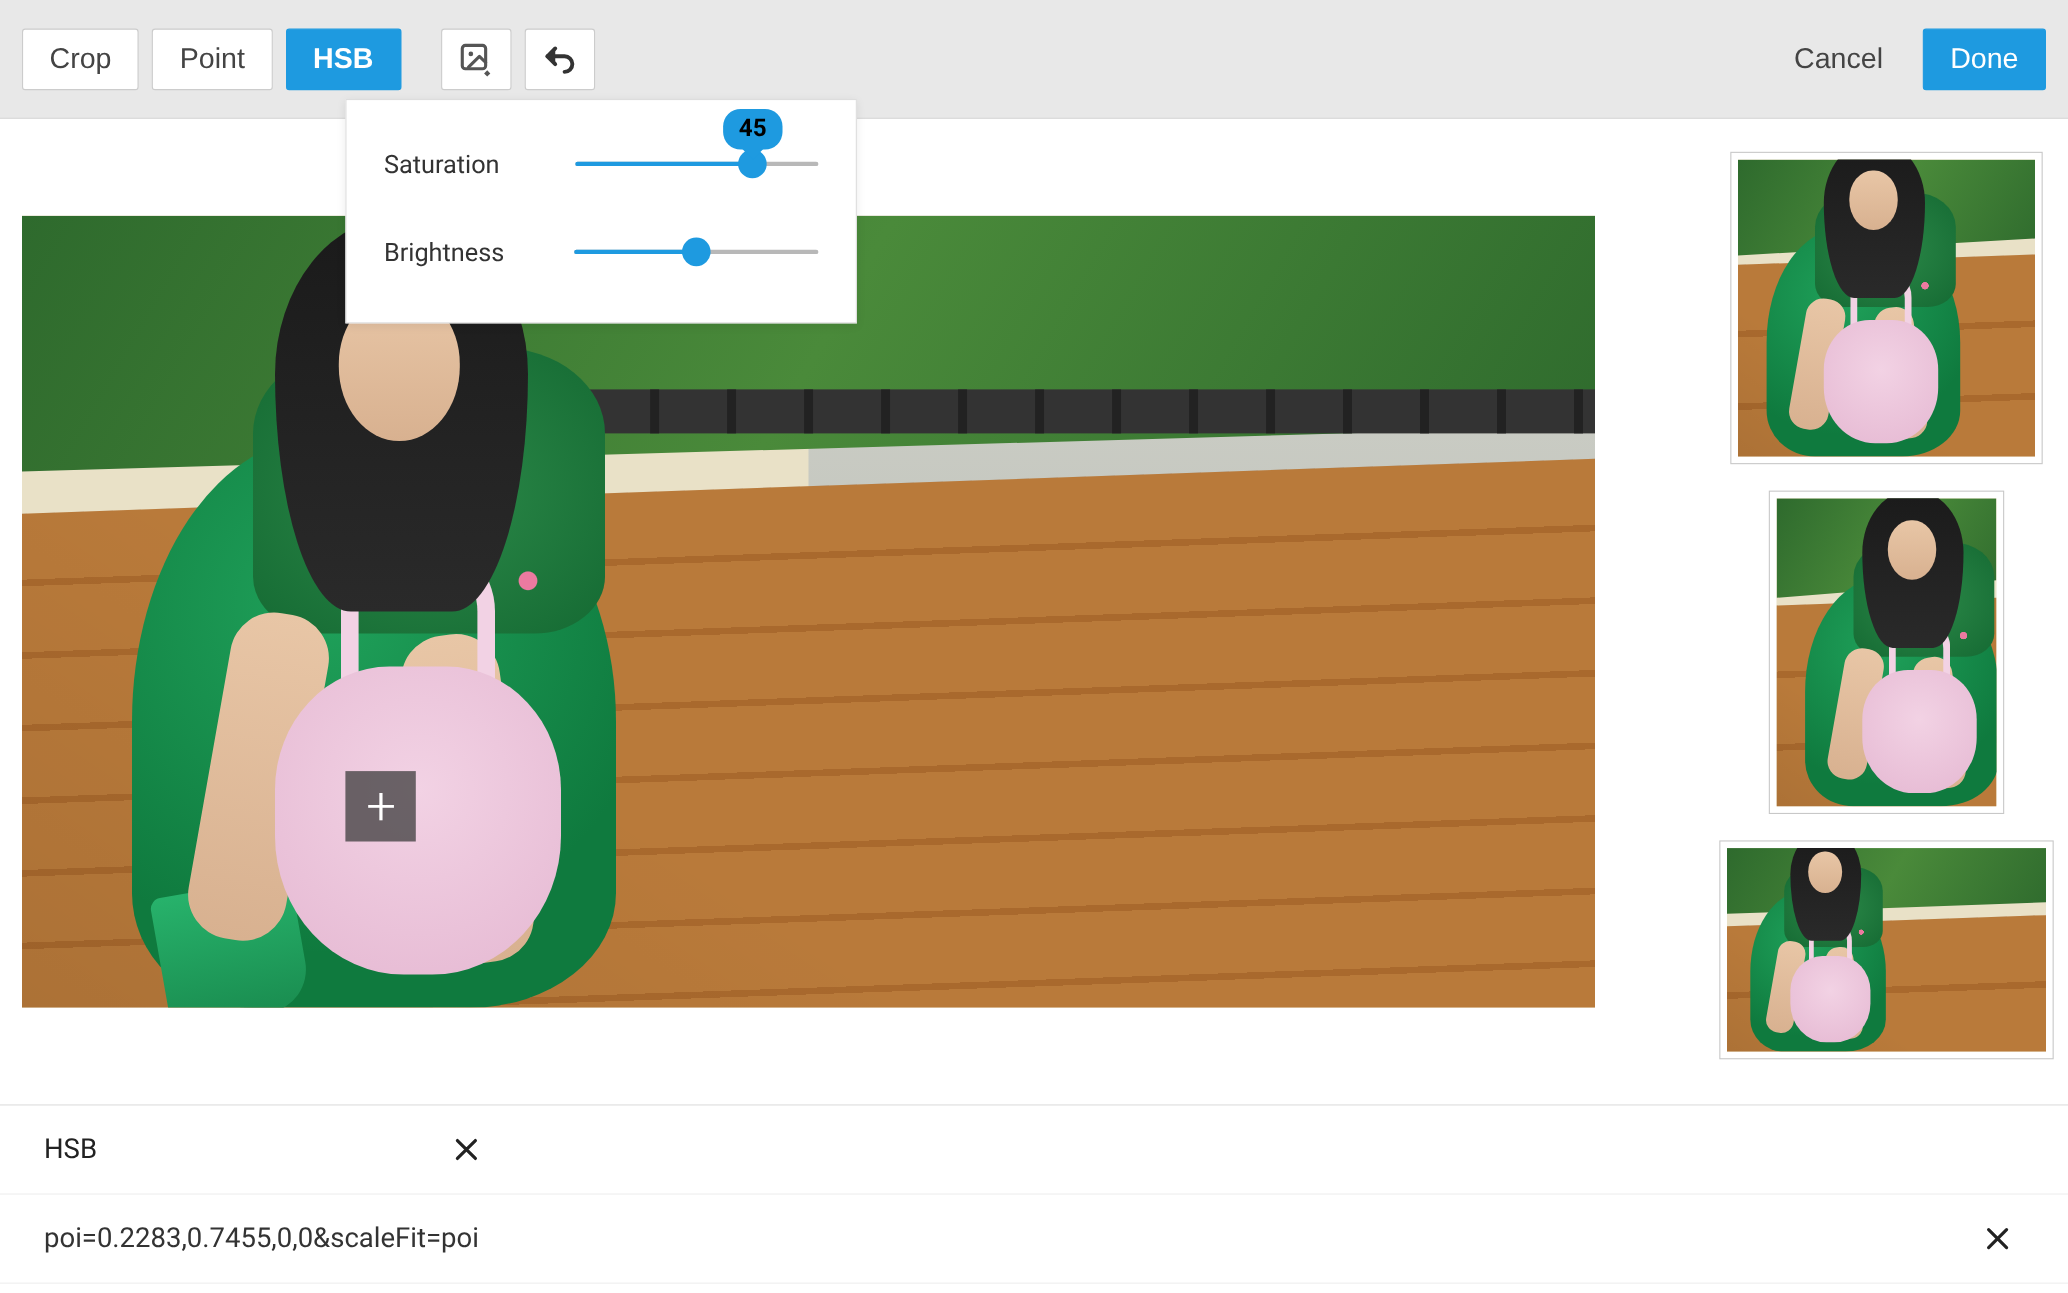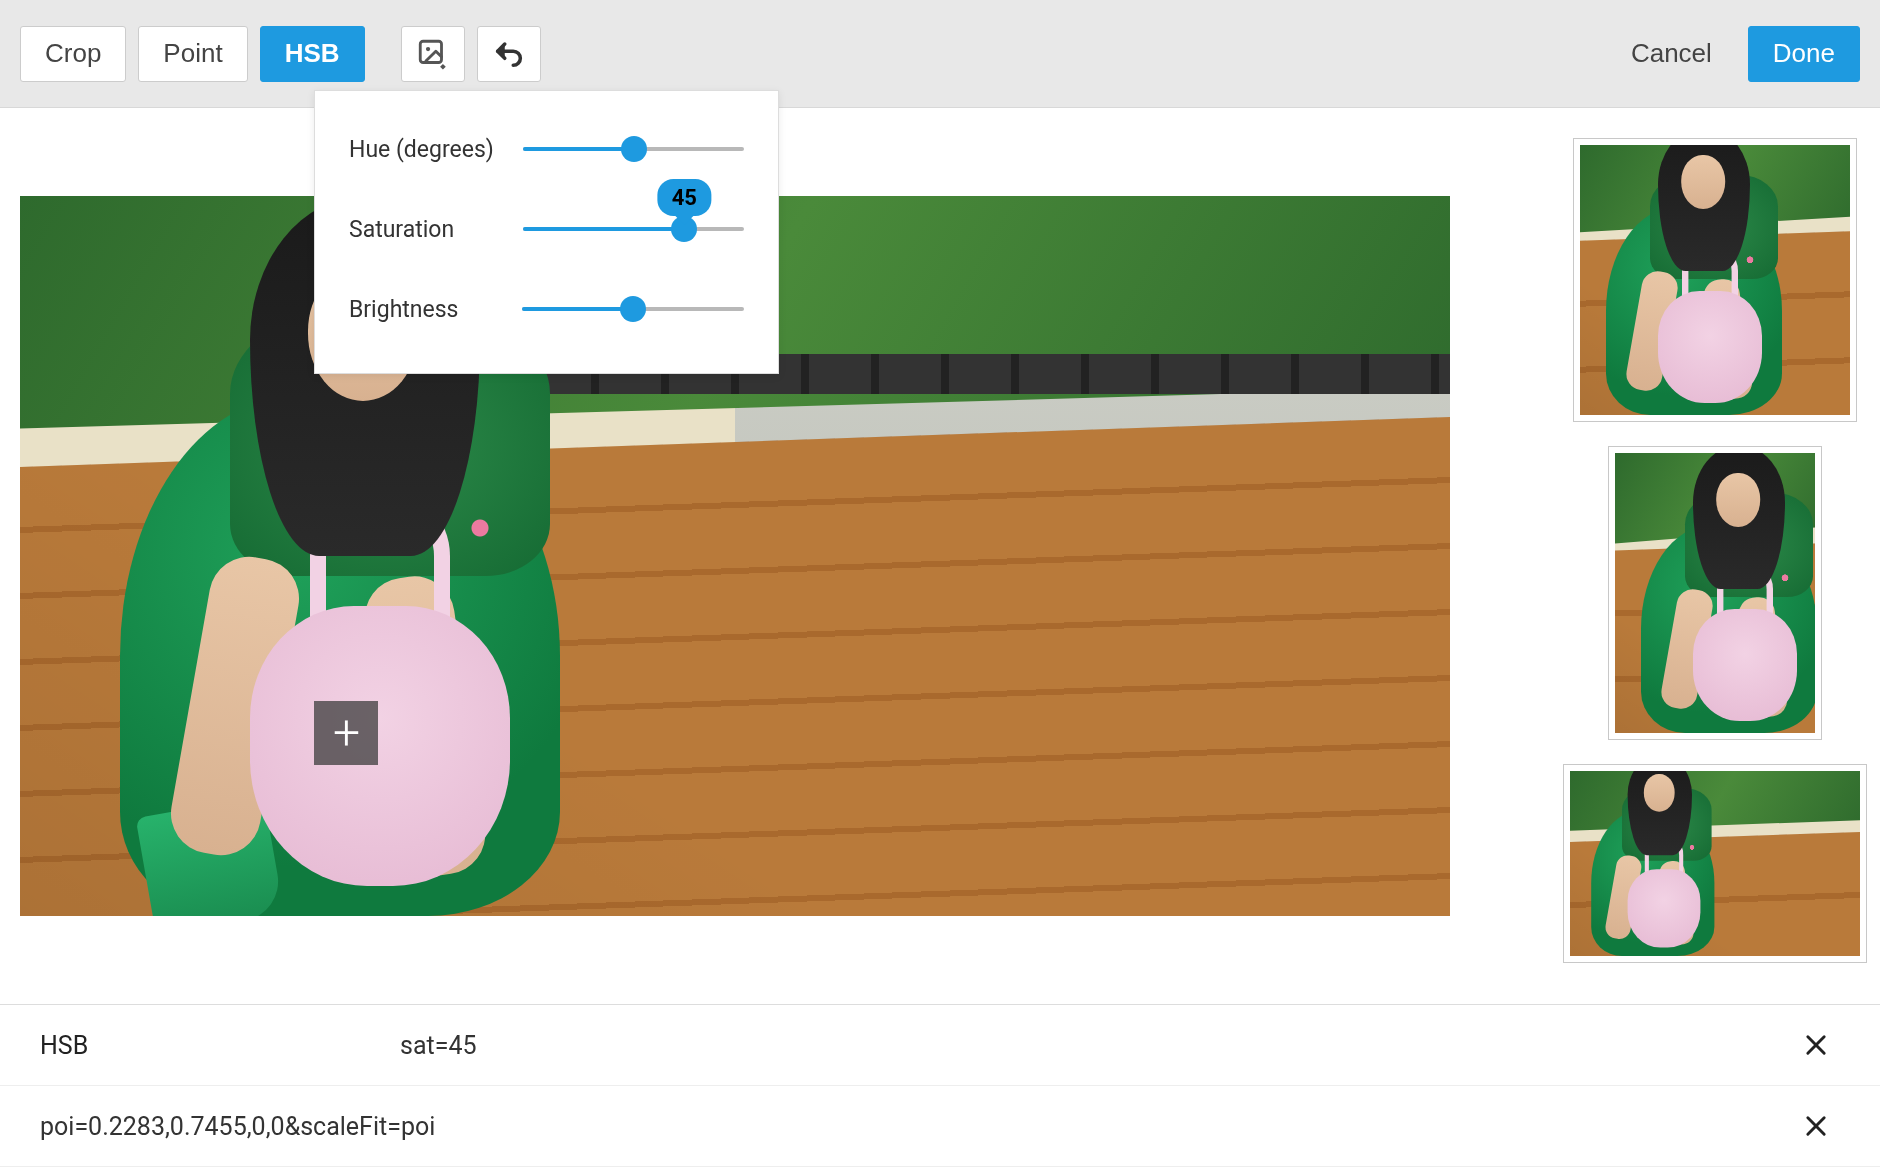--- a/index.html
+++ b/index.html
@@ -251,27 +251,20 @@
       </svg>
     </span>
   </button>
   <div class="spacer"></div>
   <button class="btn text">Cancel</button>
   <button class="btn primary">Done</button>
 </div>
 
 <div class="popover">
   <div class="slider-row">
-    <div class="slider-label">Hue (degrees)</div>
-    <div class="slider-track">
-      <div class="slider-fill" style="width:50%"></div>
-      <div class="slider-thumb" style="left:50%"></div>
-    </div>
-  </div>
-  <div class="slider-row">
     <div class="slider-label">Saturation</div>
     <div class="slider-track">
       <div class="slider-fill" style="width:73%"></div>
       <div class="slider-thumb" style="left:73%"></div>
       <div class="slider-tooltip" style="left:73%">45</div>
     </div>
   </div>
   <div class="slider-row">
     <div class="slider-label">Brightness</div>
     <div class="slider-track">
@@ -357,21 +350,20 @@
             <div class="photo-face"></div>
         </div>
       </div>
     </div>
   </div>
 </div>
 
 <div class="edits">
   <div class="edit-row">
     <div class="edit-name">HSB</div>
-    <div class="edit-value">sat=45</div>
     <div class="edit-close">
       <span>
         <svg width="28" height="28" viewBox="0 0 24 24" stroke="#222" stroke-width="2.5" stroke-linecap="round">
             <path d="M5 5l14 14M19 5L5 19"></path>
           </svg>
       </span>
     </div>
   </div>
   <div class="edit-row">
     <div class="edit-value">poi=0.2283,0.7455,0,0&amp;scaleFit=poi</div>

